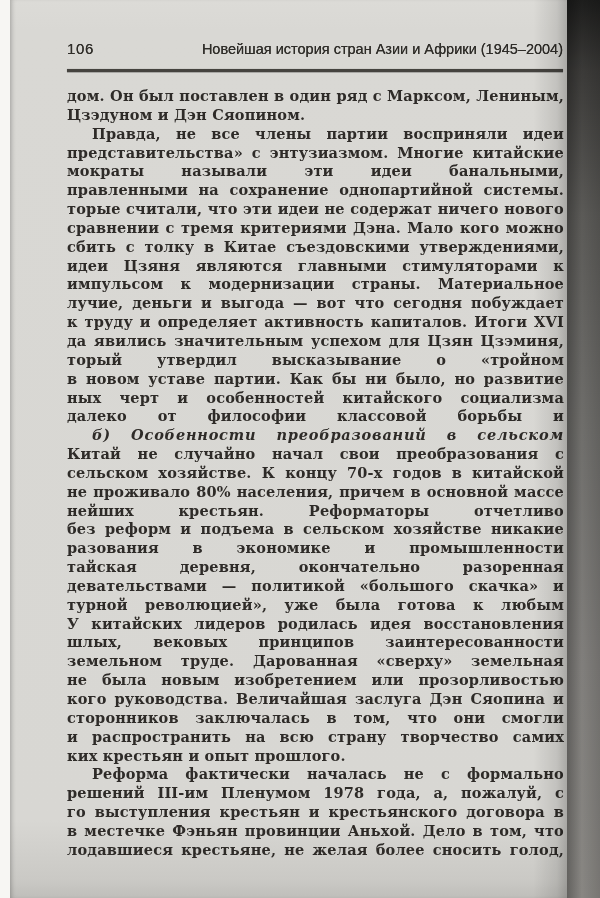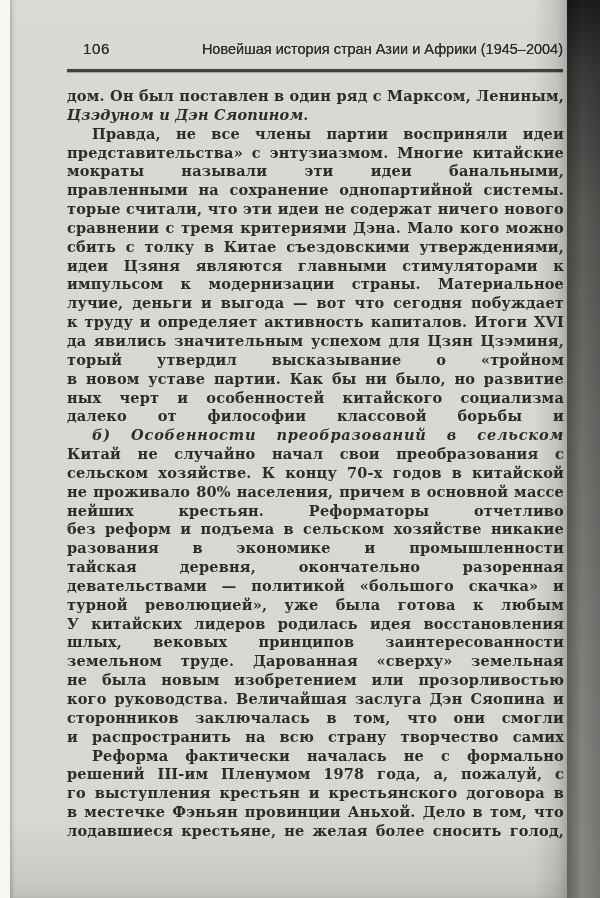--- a/index.html
+++ b/index.html
@@ -26,38 +26,38 @@
   }
   .left-margin{
     position:absolute;left:0;top:0;width:10px;height:898px;background:#f7f6f3;
   }
   .header{
     position:absolute;left:57px;top:40px;width:496px;
     display:flex;justify-content:space-between;align-items:baseline;
     font-family:"Liberation Sans","DejaVu Sans",sans-serif;
     color:#2f2d29;
   }
-  .page-number{font-size:15px;letter-spacing:.6px;text-shadow:0 0 .4px #2f2d29;margin-left:16px;}
+  .page-number{font-size:15px;letter-spacing:.6px;text-shadow:0 0 .4px #2f2d29;}
   .running-title{font-size:14.5px;text-shadow:0 0 .4px #2f2d29;}
   .header-rule{
     position:absolute;left:57px;top:69px;width:496px;height:3px;
     background:#45433f;
     box-shadow:0 1px 0 rgba(0,0,0,.18), 0 0 1px rgba(0,0,0,.45);
   }
   .body-text{
     position:absolute;left:57px;top:87px;width:497px;
     font-size:14.5px;font-weight:700;color:#2e2b28;
     letter-spacing:.2px;
   }
   .line{
     height:18.85px;line-height:18.85px;
     text-align:justify;text-align-last:justify;
     overflow:hidden;
   }
-  .line.end{text-align-last:left;font-style:italic;}
+  .line.end{text-align-last:left;}
   .line.indent{text-indent:25px;}
   .line.heading{font-style:italic;letter-spacing:.8px;}
 </style>
 </head>
 <body>
 
 <div class="screen">
   <div class="page">
     <div class="header">
       <span class="page-number">106</span>
@@ -93,20 +93,21 @@
         <div class="line">тайская деревня, окончательно разоренная маоистскими из-</div>
         <div class="line">девательствами — политикой «большого скачка» и «куль-</div>
         <div class="line">турной революцией», уже была готова к любым реформам.</div>
         <div class="line">У китайских лидеров родилась идея восстановления про-</div>
         <div class="line">шлых, вековых принципов заинтересованности крестьян в</div>
         <div class="line">земельном труде. Дарованная «сверху» земельная реформа</div>
         <div class="line">не была новым изобретением или прозорливостью китайс-</div>
         <div class="line">кого руководства. Величайшая заслуга Дэн Сяопина и его</div>
         <div class="line">сторонников заключалась в том, что они смогли обобщить</div>
         <div class="line">и распространить на всю страну творчество самих китайс-</div>
+        <div class="line end">ких крестьян и опыт прошлого.</div>
         <div class="line indent">Реформа фактически началась не с формально принятых</div>
         <div class="line">решений III-им Пленумом 1978 года, а, пожалуй, с массово-</div>
         <div class="line">го выступления крестьян и крестьянского договора в 1978 году</div>
         <div class="line">в местечке Фэньян провинции Аньхой. Дело в том, что изго-</div>
         <div class="line">лодавшиеся крестьяне, не желая более сносить голод, заяви-</div>
       </div>
     <div class="page-curve"></div>
   </div>
   <div class="edge-band"></div>
   <div class="left-margin"></div>

